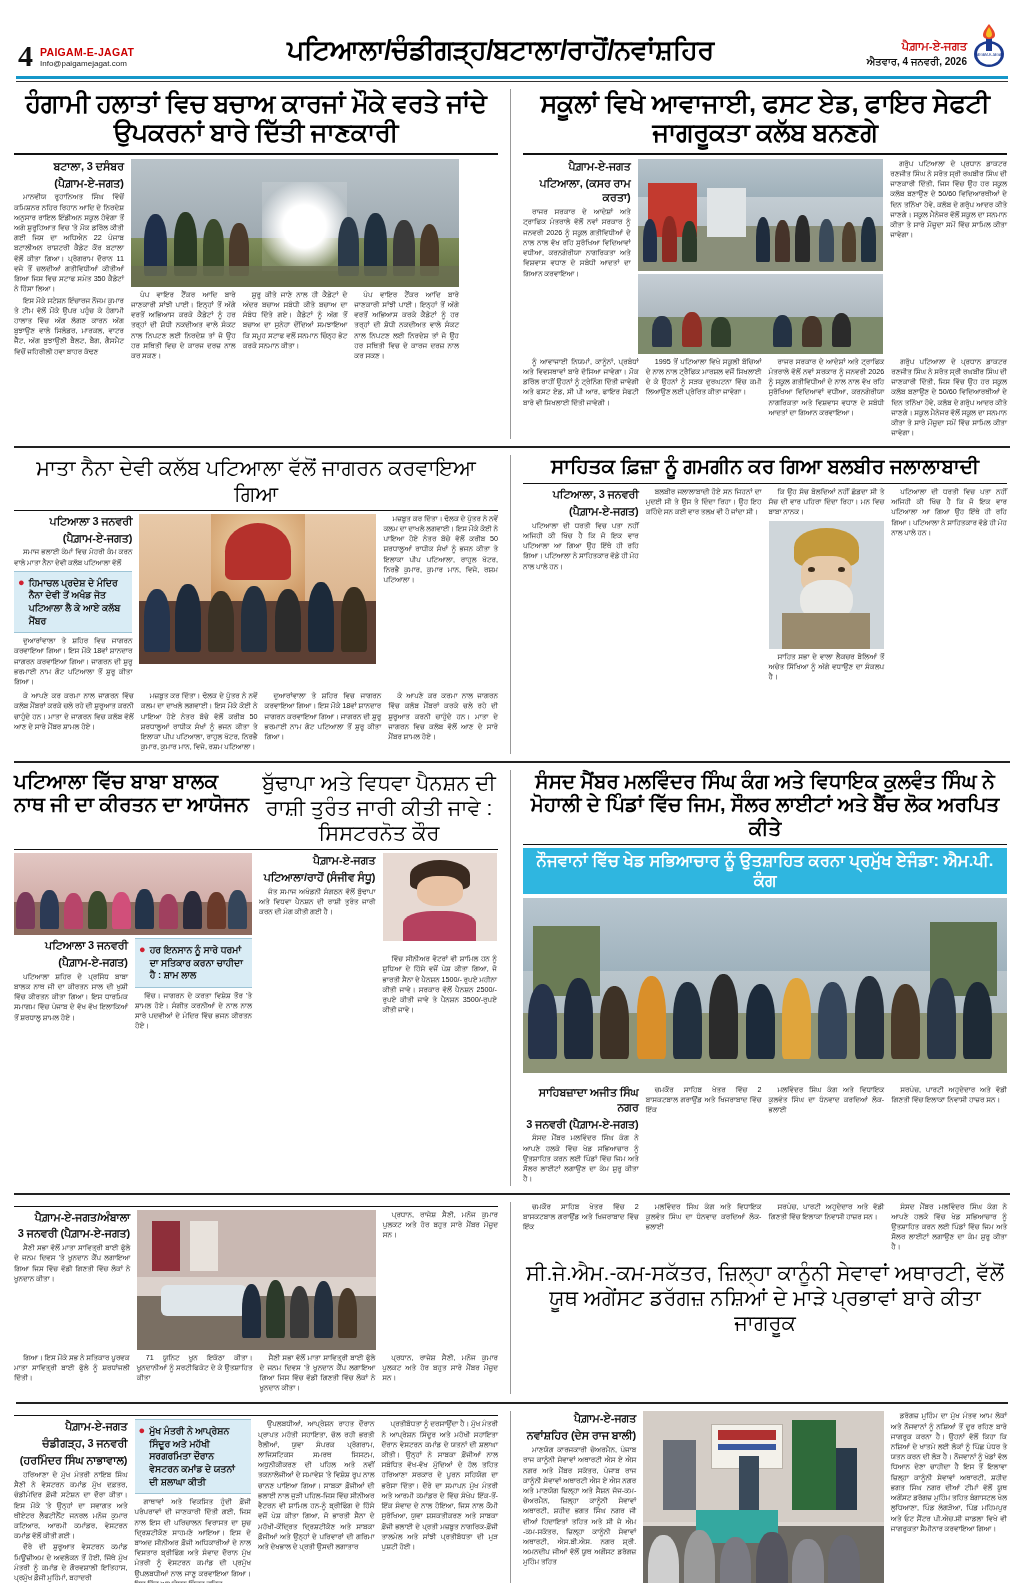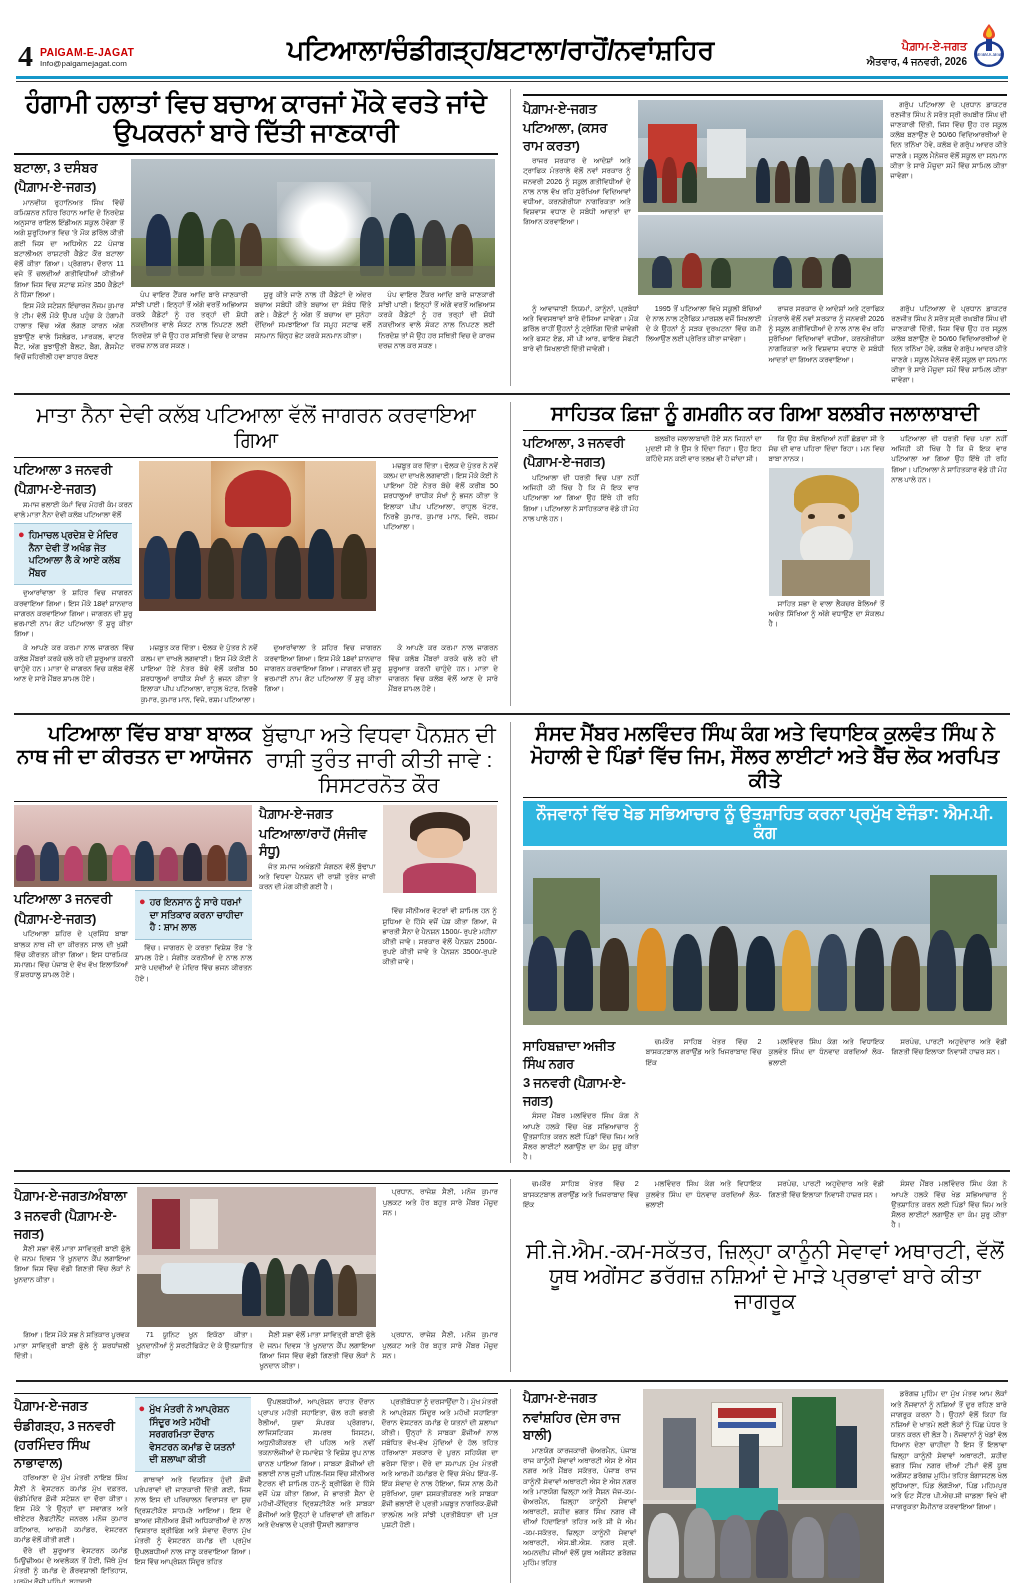--- a/index.html
+++ b/index.html
@@ -39,21 +39,21 @@
   h1.hl { font-size: 25.5px; font-weight: bold; line-height: 1.16; color: #000; text-align: center; letter-spacing: -0.3px; }
   h2.hl-sm { font-size: 20px; font-weight: bold; line-height: 1.18; color: #000; text-align: center; }
   h2.hl-thin { font-size: 21px; font-weight: normal; line-height: 1.2; color: #000; text-align: center; font-family: "Liberation Sans", sans-serif; }
   h3.hl-band { font-size: 16.5px; font-weight: bold; line-height: 1.2; text-align: center; }
   .hl-rule { height: 2px; background: #111; margin: 5px 0 4px 0; }
   .hl-rule-thin { height: 1px; background: #111; margin: 4px 0 3px 0; }
 
   
   .artcols { display: flex; gap: 7px; }
   .tcol { font-size: 7.2px; line-height: 1.42; color: #111; text-align: justify; word-spacing: -0.3px; }
-  .dateline { font-size: 13px; font-weight: bold; text-align: left; line-height: 1.35; margin-bottom: 2px; }
+  .dateline { font-size: 11px; font-weight: bold; text-align: right; line-height: 1.35; margin-bottom: 2px; }
   .tcol p { text-indent: 9px; margin-bottom: 1px; }
 
   
   .photo { position: relative; overflow: hidden; background: #9aa6b0; }
   .photo .sky { position: absolute; inset: 0; }
   .ph-grass { position: absolute; left: 0; right: 0; bottom: 0; height: 38%; background: linear-gradient(#7e8c5a, #5f6d3f); }
   .ph-people { position: absolute; left: 0; right: 0; bottom: 8%; height: 55%; }
   .pp { position: absolute; bottom: 0; border-radius: 46% 46% 8% 8%; }
 
   
@@ -106,21 +106,21 @@
     <div class="colA">
       <h1 class="hl">ਹੰਗਾਮੀ ਹਲਾਤਾਂ ਵਿਚ ਬਚਾਅ ਕਾਰਜਾਂ ਮੌਕੇ ਵਰਤੇ ਜਾਂਦੇ ਉਪਕਰਨਾਂ ਬਾਰੇ ਦਿੱਤੀ ਜਾਣਕਾਰੀ</h1>
       <div class="hl-rule"></div>
       <div class="artcols">
         <div class="tcol" style="width:110px">
           <div class="dateline">ਬਟਾਲਾ, 3 ਦਸੰਬਰ</div>
           <div class="dateline">(ਪੈਗ਼ਾਮ-ਏ-ਜਗਤ)</div>
           <p>ਮਾਨਵੀਯ ਰੂਹਾਨਿਅਤ ਸਿੰਘ ਵਿੱਚੋਂ ਕਮਿਸ਼ਨਰ ਨਹਿਰ ਰਿਹਾਨ ਆਦਿ ਦੇ ਨਿਰਦੇਸ਼ ਅਨੁਸਾਰ ਰਾਇਲ ਇੰਡੀਅਨ ਸਕੂਲ ਹੋਵੇਗਾ ਤੋਂ ਅਗੇ ਸ਼ੁਰੂਹਿਆਤ ਵਿਚ 'ਤੇ ਮੌਕ ਡਰਿੱਲ ਕੀਤੀ ਗਈ ਜਿਸ ਦਾ ਅਧਿਐਨ 22 ਪੰਜਾਬ ਬਟਾਲੀਅਨ ਰਾਸ਼ਟਰੀ ਕੈਡੇਟ ਕੌਰ ਬਟਾਲਾ ਵੱਲੋਂ ਕੀਤਾ ਗਿਆ। ਪ੍ਰੋਗਰਾਮ ਦੌਰਾਨ 11 ਵਜੇ ਤੋਂ ਚਲਦੀਆਂ ਗਤੀਵਿਧੀਆਂ ਕੀਤੀਆਂ ਗਿਆ ਜਿਸ ਵਿਚ ਸਟਾਫ ਸਮੇਤ 350 ਕੈਡੇਟਾਂ ਨੇ ਹਿੱਸਾ ਲਿਆ।</p>
           <p>ਇਸ ਮੌਕੇ ਸਟੇਸ਼ਨ ਇੰਚਾਰਜ ਨੌਜਮ ਕੁਮਾਰ ਤੇ ਟੀਮ ਵੱਲੋਂ ਮੌਕੇ ਉਪਰ ਪਹੁੰਚ ਕੇ ਹੰਗਾਮੀ ਹਾਲਾਤ ਵਿੱਚ ਅੱਗ ਲੱਗਣ ਕਾਰਨ ਅੱਗ ਬੁਝਾਉਣ ਵਾਲੇ ਸਿਲੰਡਰ, ਮਾਰਕਲ, ਵਾਟਰ ਜੈੱਟ, ਅੱਗ ਬੁਝਾਉਣੀ ਬੈਲਟ, ਬੈਗ, ਗੈਸਮੈਟ ਵਿਚੋਂ ਜਹਿਰੀਲੀ ਹਵਾ ਬਾਹਰ ਕੱਢਣ</p>
         </div>
-        <div style="width:364px">
+        <div style="width:328px">
           <div class="photo" style="height:128px">
             <div class="sky" style="background:linear-gradient(#b9c3c9,#8e9aa2)"></div>
             <div class="ph-grass"></div>
             <div style="position:absolute;left:40%;top:18%;width:26%;height:70%;background:radial-gradient(circle,#ffffff 35%,rgba(255,255,255,.15) 75%);"></div>
             <div class="ph-people">
               <div class="pp" style="left:4%;width:7%;height:88%;background:#1f2f4a"></div>
               <div class="pp" style="left:13%;width:7%;height:92%;background:#2a3a24"></div>
               <div class="pp" style="left:22%;width:6.5%;height:82%;background:#3b4a2c"></div>
               <div class="pp" style="left:30%;width:6%;height:76%;background:#4c3b2c"></div>
               <div class="pp" style="left:63%;width:6.5%;height:84%;background:#2b3a4a"></div>
@@ -141,20 +141,21 @@
               <p>ਪੰਪ ਵਾਇਰ ਟੈਂਕਰ ਆਦਿ ਬਾਰੇ ਜਾਣਕਾਰੀ ਸਾਂਝੀ ਪਾਈ। ਇਨ੍ਹਾਂ ਤੋਂ ਅੱਗੇ ਵਰਤੋਂ ਅਭਿਆਸ ਕਰਕੇ ਕੈਡੇਟਾਂ ਨੂੰ ਹਰ ਤਰ੍ਹਾਂ ਦੀ ਸ਼ੋਧੀ ਨਕਦੀਅਤ ਵਾਲੇ ਸੰਕਟ ਨਾਲ ਨਿਪਟਣ ਲਈ ਨਿਰਦੇਸ਼ ਤਾਂ ਜੋ ਉਹ ਹਰ ਸਥਿਤੀ ਵਿਚ ਦੇ ਕਾਰਜ ਦਰਜ਼ ਨਾਲ ਕਰ ਸਕਣ।</p>
             </div>
           </div>
         </div>
       </div>
     </div>
 
     <div class="vsep"></div>
 
     <div class="colB">
+      <h1 class="hl">ਸਕੂਲਾਂ ਵਿਖੇ ਆਵਾਜਾਈ, ਫਸਟ ਏਡ, ਫਾਇਰ ਸੇਫਟੀ ਜਾਗਰੂਕਤਾ ਕਲੱਬ ਬਨਣਗੇ</h1>
       <div class="hl-rule"></div>
       <div class="artcols">
         <div class="tcol" style="width:108px">
           <div class="dateline">ਪੈਗ਼ਾਮ-ਏ-ਜਗਤ</div>
           <div class="dateline">ਪਟਿਆਲਾ, (ਕਸਰ ਰਾਮ ਕਰਤਾ)</div>
           <p>ਰਾਜਰ ਸਰਕਾਰ ਦੇ ਆਦੇਸ਼ਾਂ ਅਤੇ ਟ੍ਰਾਫਿਕ ਮੰਤਰਾਲੇ ਵੱਲੋਂ ਨਵਾਂ ਸਰਕਾਰ ਨੂੰ ਜਨਵਰੀ 2026 ਨੂੰ ਸਕੂਲ ਗਤੀਵਿਧੀਆਂ ਦੇ ਨਾਲ ਨਾਲ ਵੱਖ ਰਹਿ ਸੁਰੱਖਿਆ ਵਿਦਿਆਵਾਂ ਵਧੀਆ, ਕਰਨਗੇਰੀਯਾ ਨਾਗਰਿਕਤਾ ਅਤੇ ਵਿਸ਼ਵਾਸ ਵਧਾਣ ਦੇ ਸਬੰਧੀ ਆਦਤਾਂ ਦਾ ਗਿਆਨ ਕਰਵਾਇਆ।</p>
         </div>
         <div style="width:246px">
           <div class="photo" style="height:112px">
             <div class="sky" style="background:linear-gradient(#cfd8de,#aab5bc)"></div>
@@ -184,21 +185,21 @@
               <div class="pp" style="left:55%;width:8%;height:74%;background:#243244"></div>
               <div class="pp" style="left:67%;width:8%;height:70%;background:#47362a"></div>
               <div class="pp" style="left:79%;width:8%;height:78%;background:#2b2b2b"></div>
             </div>
           </div>
         </div>
         <div class="tcol" style="width:117px">
           <p>ਗਰੁੱਪ ਪਟਿਆਲਾ ਦੇ ਪ੍ਰਧਾਨ ਡਾਕਟਰ ਰਣਜੀਤ ਸਿੰਘ ਨੇ ਸਰੋਤ ਸ੍ਰੀ ਰਘਬੀਰ ਸਿੰਘ ਦੀ ਜਾਣਕਾਰੀ ਦਿੱਤੀ, ਜਿਸ ਵਿੱਚ ਉਹ ਹਰ ਸਕੂਲ ਕਲੱਬ ਬਣਾਉਣ ਦੇ 50/60 ਵਿਦਿਆਰਥੀਆਂ ਦੇ ਦਿਨ ਤਨਿੱਖਾ ਹੋਵੇ, ਕਲੱਬ ਦੇ ਗਰੁੱਪ ਆਦਰ ਕੀਤੇ ਜਾਣਗੇ। ਸਕੂਲ ਮੈਨੇਜਰ ਵੱਲੋਂ ਸਕੂਲ ਦਾ ਸਨਮਾਨ ਕੀਤਾ ਤੇ ਸਾਰੇ ਮੌਜੂਦਾ ਸਮੇਂ ਵਿੱਚ ਸਾਮਿਲ ਕੀਤਾ ਜਾਵੇਗਾ।</p>
         </div>
       </div>
-      <div class="artcols" style="margin-top:9px">
+      <div class="artcols" style="margin-top:3px">
         <div class="tcol" style="width:117px">
           <p>ਨੂੰ ਆਵਾਜਾਈ ਨਿਯਮਾਂ, ਕਾਨੂੰਨਾਂ, ਪ੍ਰਬੰਧਾਂ ਅਤੇ ਵਿਵਸਥਾਵਾਂ ਬਾਰੇ ਦੱਸਿਆ ਜਾਵੇਗਾ। ਮੌਕ ਡਰਿੱਲ ਰਾਹੀਂ ਉਹਨਾਂ ਨੂੰ ਟ੍ਰੇਨਿੰਗ ਦਿੱਤੀ ਜਾਵੇਗੀ ਅਤੇ ਫਸਟ ਏਡ, ਸੀ ਪੀ ਆਰ, ਫਾਇਰ ਸੇਫਟੀ ਬਾਰੇ ਵੀ ਸਿਖਲਾਈ ਦਿੱਤੀ ਜਾਵੇਗੀ।</p>
         </div>
         <div class="tcol" style="width:117px">
           <p>1995 ਤੋਂ ਪਟਿਆਲਾ ਵਿਖੇ ਸਕੂਲੀ ਬੱਚਿਆਂ ਦੇ ਨਾਲ ਨਾਲ ਟ੍ਰੈਫਿਕ ਮਾਰਸ਼ਲ ਵਜੋਂ ਸਿਖਲਾਈ ਦੇ ਕੇ ਉਹਨਾਂ ਨੂੰ ਸੜਕ ਦੁਰਘਟਨਾ ਵਿੱਚ ਕਮੀ ਲਿਆਉਣ ਲਈ ਪ੍ਰੇਰਿਤ ਕੀਤਾ ਜਾਵੇਗਾ।</p>
         </div>
         <div class="tcol" style="width:117px">
           <p>ਰਾਜਰ ਸਰਕਾਰ ਦੇ ਆਦੇਸ਼ਾਂ ਅਤੇ ਟ੍ਰਾਫਿਕ ਮੰਤਰਾਲੇ ਵੱਲੋਂ ਨਵਾਂ ਸਰਕਾਰ ਨੂੰ ਜਨਵਰੀ 2026 ਨੂੰ ਸਕੂਲ ਗਤੀਵਿਧੀਆਂ ਦੇ ਨਾਲ ਨਾਲ ਵੱਖ ਰਹਿ ਸੁਰੱਖਿਆ ਵਿਦਿਆਵਾਂ ਵਧੀਆ, ਕਰਨਗੇਰੀਯਾ ਨਾਗਰਿਕਤਾ ਅਤੇ ਵਿਸ਼ਵਾਸ ਵਧਾਣ ਦੇ ਸਬੰਧੀ ਆਦਤਾਂ ਦਾ ਗਿਆਨ ਕਰਵਾਇਆ।</p>
         </div>
         <div class="tcol" style="width:117px">
@@ -304,21 +305,21 @@
       </div>
     </div>
   </div>
 
   <div class="sectionsep"></div>
 
   <div class="cols2">
 
     <div class="colA">
       <div style="display:flex;gap:8px">
-        <h2 class="hl-sm" style="width:238px;text-align:right">ਪਟਿਆਲਾ ਵਿੱਚ ਬਾਬਾ ਬਾਲਕ ਨਾਥ ਜੀ ਦਾ ਕੀਰਤਨ ਦਾ ਆਯੋਜਨ</h2>
+        <h2 class="hl-sm" style="width:238px;text-align:left">ਪਟਿਆਲਾ ਵਿੱਚ ਬਾਬਾ ਬਾਲਕ ਨਾਥ ਜੀ ਦਾ ਕੀਰਤਨ ਦਾ ਆਯੋਜਨ</h2>
         <h2 class="hl-thin" style="width:238px">ਬੁੱਢਾਪਾ ਅਤੇ ਵਿਧਵਾ ਪੈਨਸ਼ਨ ਦੀ ਰਾਸ਼ੀ ਤੁਰੰਤ ਜਾਰੀ ਕੀਤੀ ਜਾਵੇ : ਸਿਸਟਰਨੋਤ ਕੌਰ</h2>
       </div>
       <div class="hl-rule-thin"></div>
       <div class="artcols">
         <div style="width:238px">
           <div class="photo" style="height:82px">
             <div class="sky" style="background:linear-gradient(#e2c7c3,#c79c97)"></div>
             <div style="position:absolute;left:0;right:0;bottom:0;height:40%;background:#8d6a5e"></div>
             <div class="ph-people">
               <div class="pp" style="left:1%;width:8%;height:80%;background:#7a3a5a"></div>

